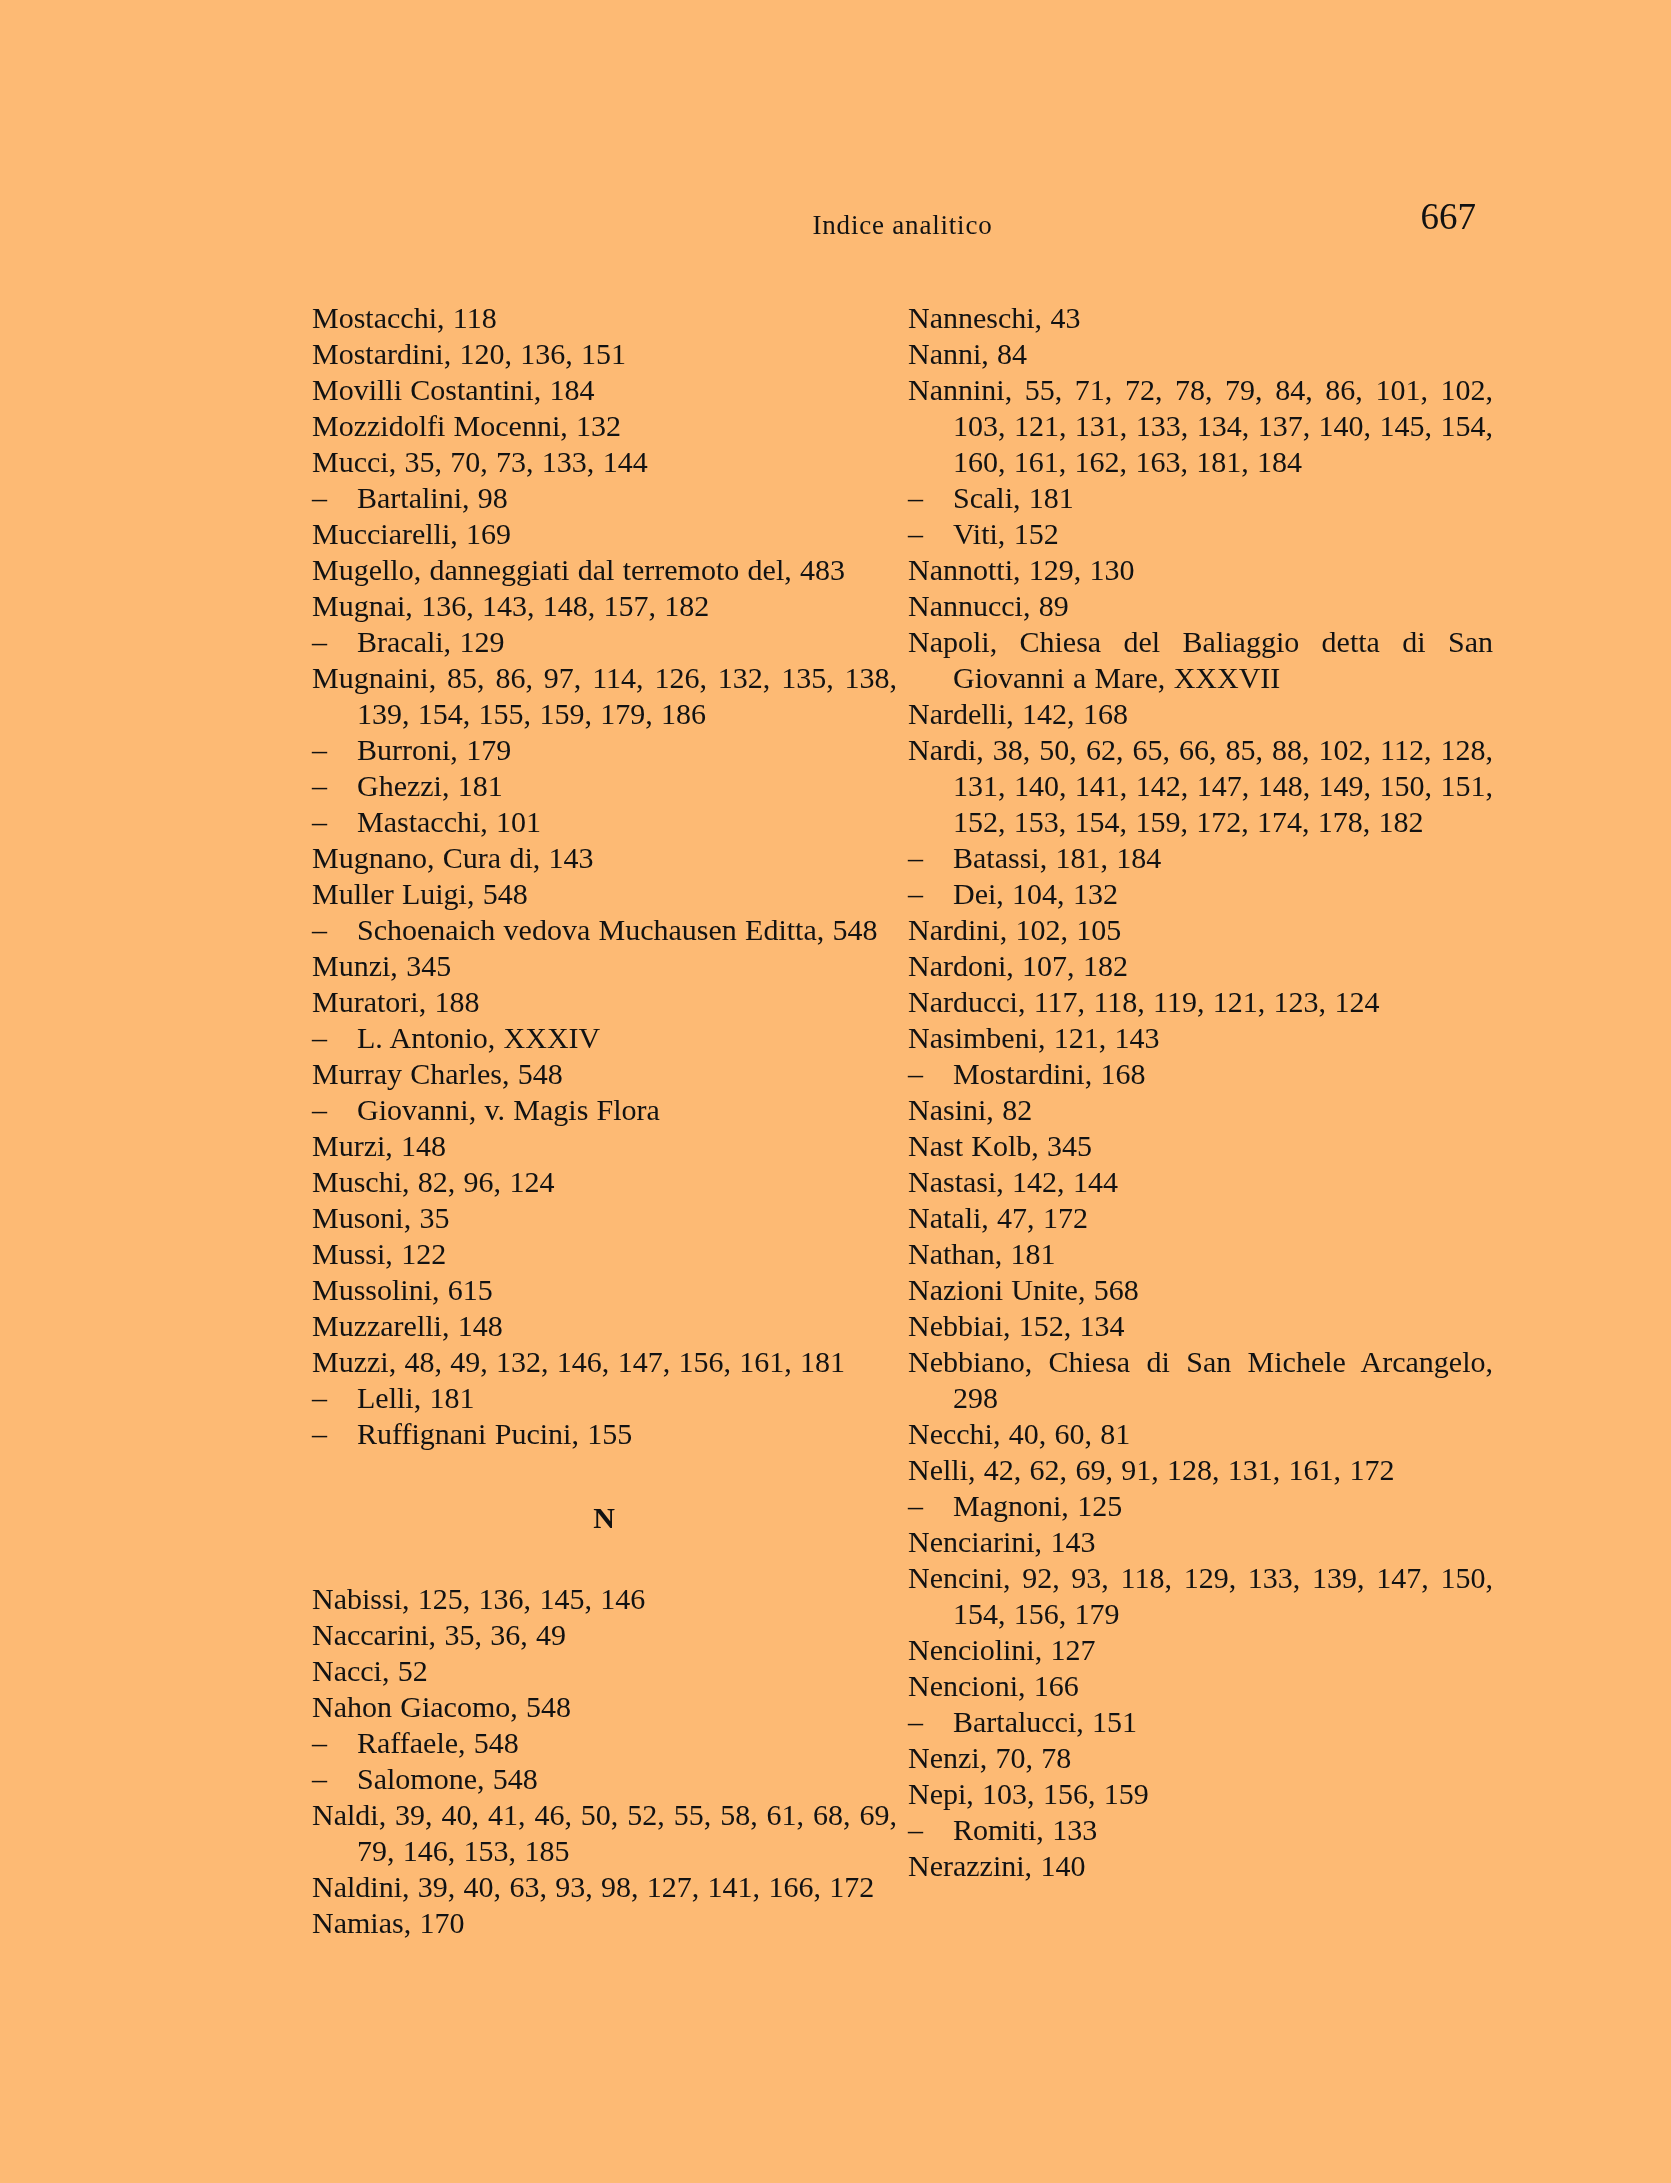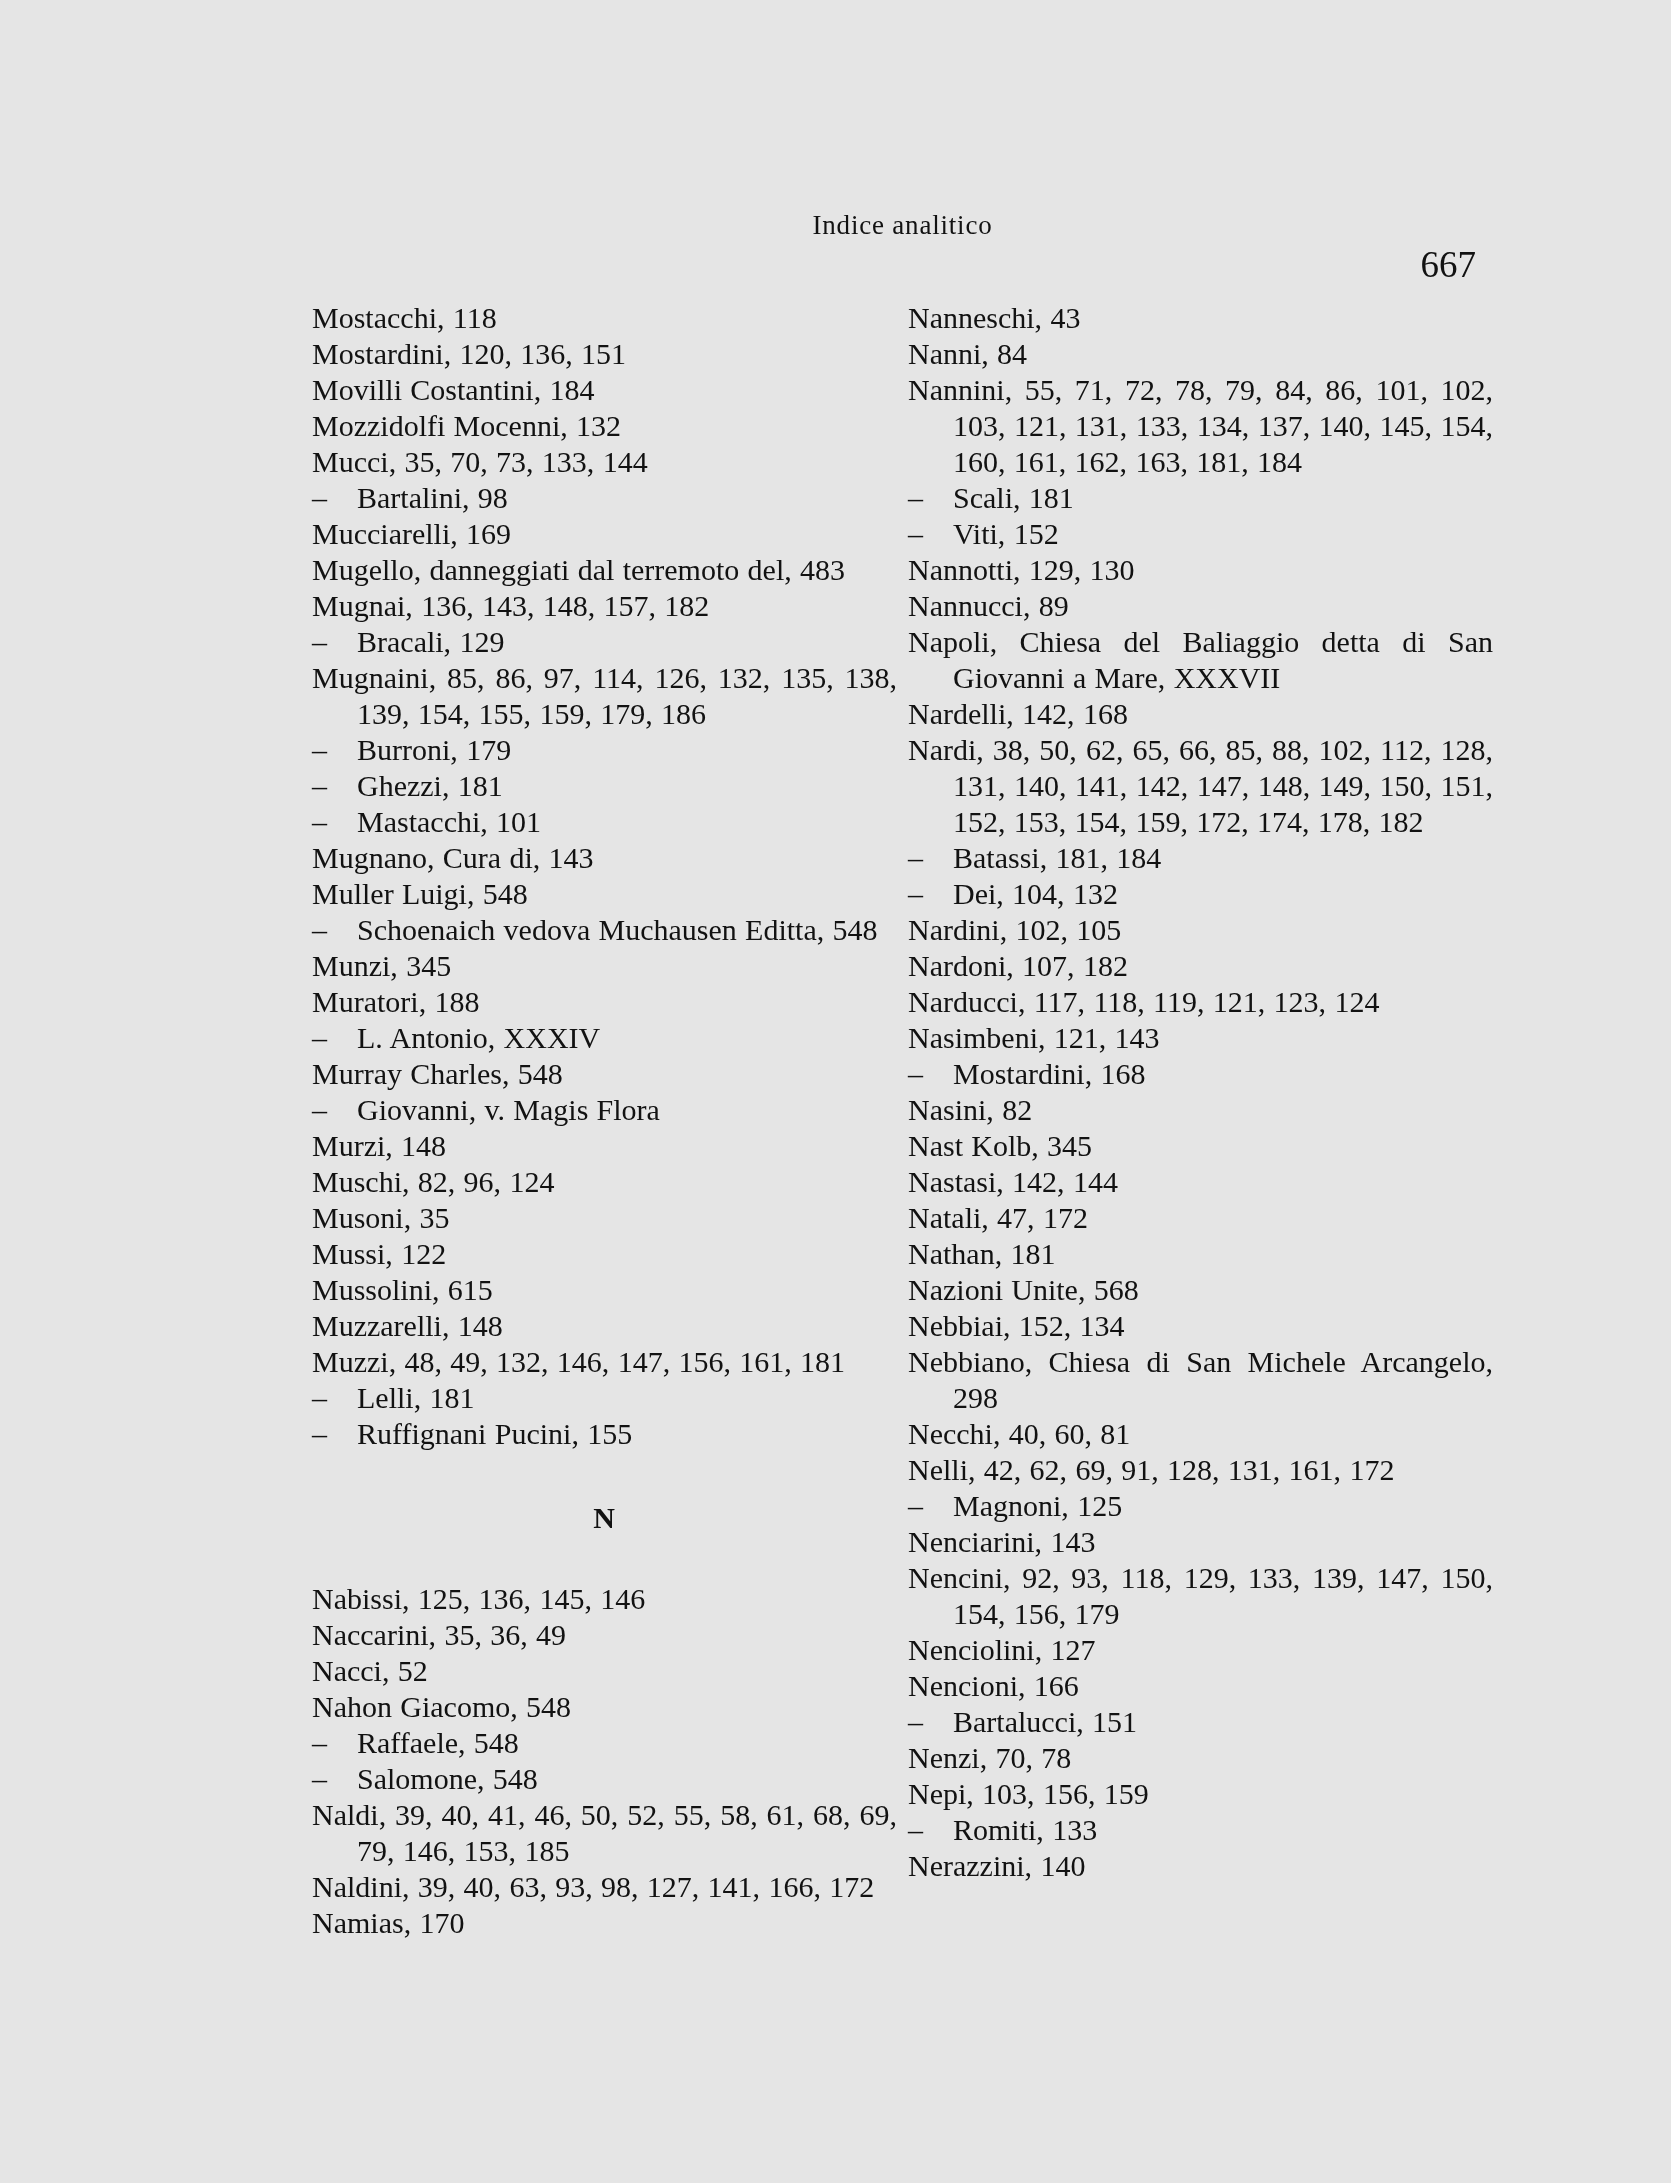--- a/index.html
+++ b/index.html
@@ -4,42 +4,41 @@
 <style>
   html, body {
     margin: 0;
     padding: 0;
     background: #ffffff;
   }
   .page {
     position: relative;
     width: 1672px;
     height: 2183px;
-    background: #e5e5e5;
+    background: #fdba74;
     font-family: "Liberation Serif", "DejaVu Serif", serif;
     color: #121212;
     overflow: hidden;
   }
   .running-head {
     position: absolute;
     top: 209px;
     left: 312px;
     width: 1181px;
     text-align: center;
     font-size: 27px;
     line-height: 33px;
     letter-spacing: 0.8px;
   }
   .page-number {
     position: absolute;
     top: 196px;
     right: 196px;
     font-size: 37px;
     line-height: 41px;
-    margin-top: 48px;
   }
   .column {
     position: absolute;
     top: 300px;
     width: 585px;
   }
   .column.left  { left: 312px; }
   .column.right { left: 908px; }
   .entry {
     margin: 0;

